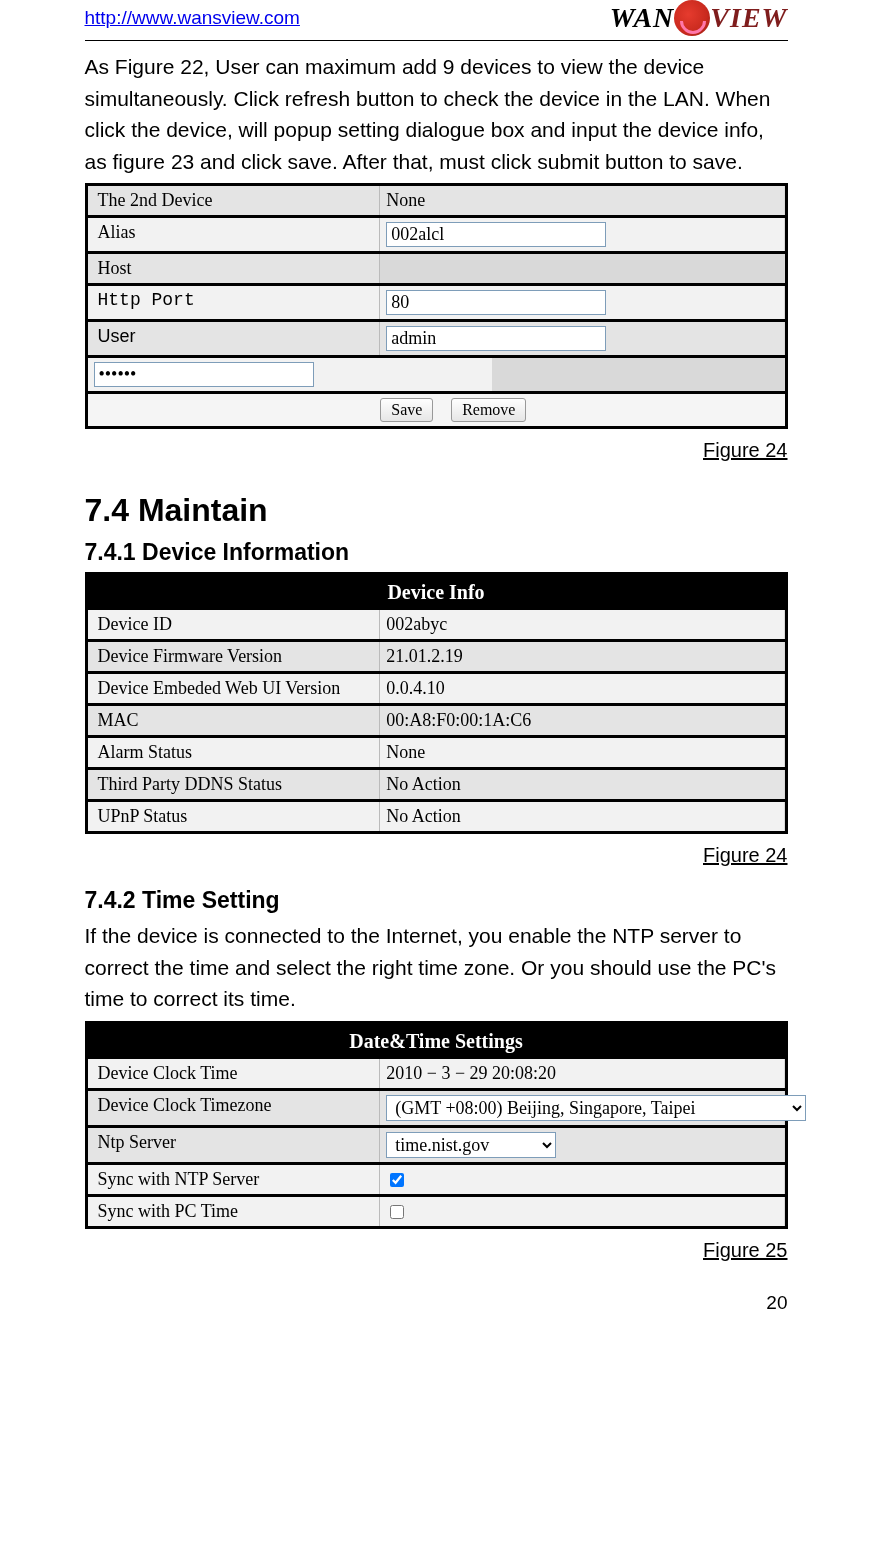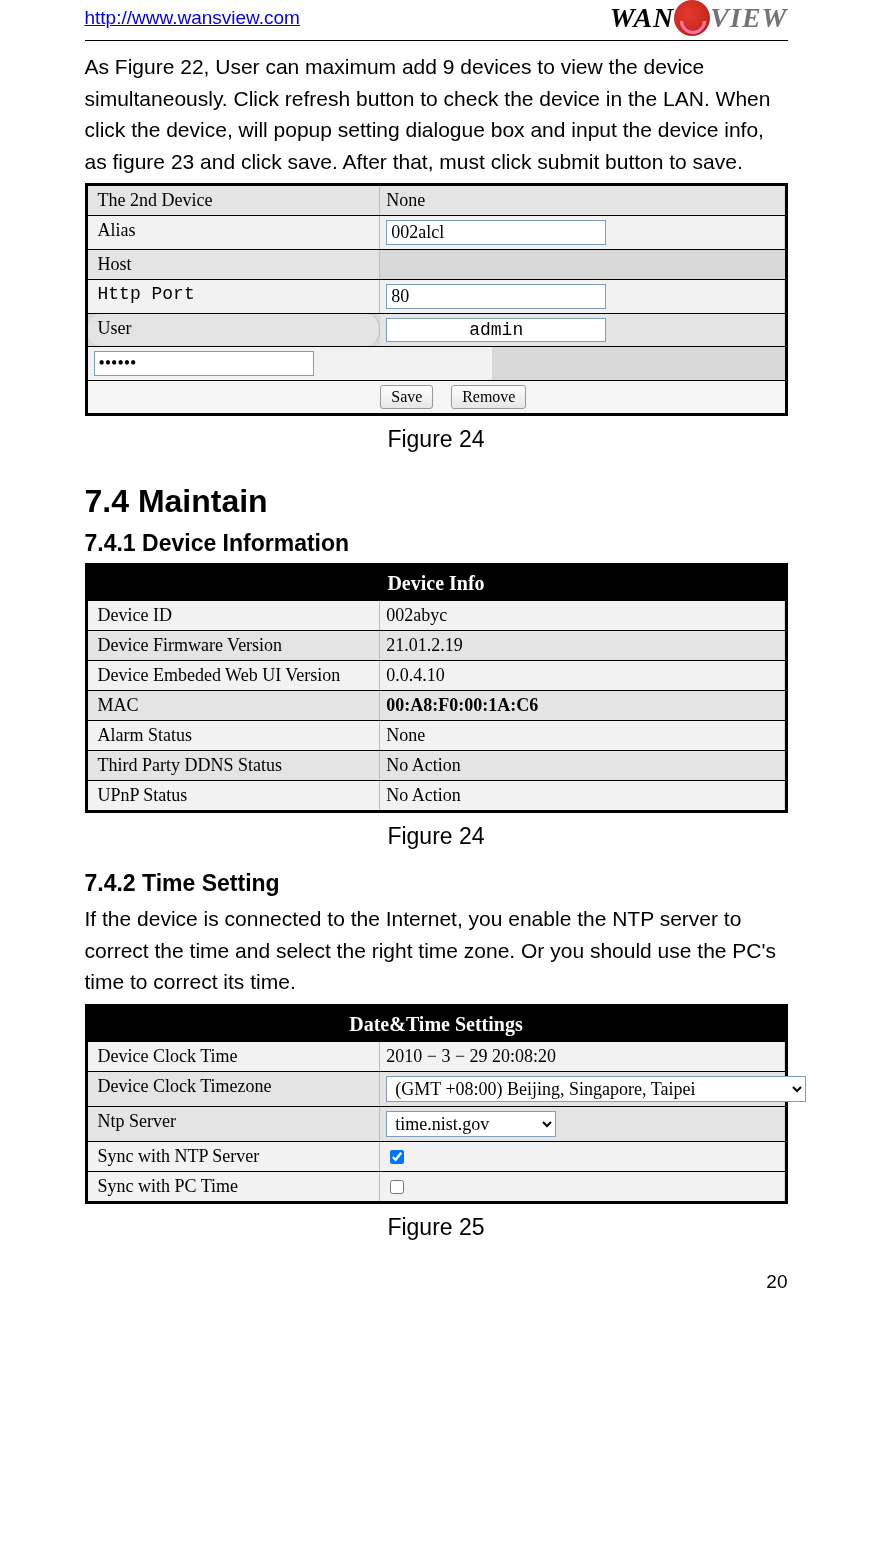--- a/index.html
+++ b/index.html
@@ -30,21 +30,21 @@
     }
     .logo {
       display: flex;
       align-items: center;
       font-size: 28px;
       font-style: italic;
       font-weight: bold;
       letter-spacing: 1px;
     }
     .logo .wan { color: #000; font-family: serif; }
-    .logo .view { color: #737373; font-family: serif; }
+    .logo .view { color: #7f1d1d; font-family: serif; }
     .logo .swirl {
       width: 36px;
       height: 36px;
       display: inline-block;
       position: relative;
     }
     .logo .swirl::before {
       content: '';
       position: absolute;
       width: 36px;
@@ -64,42 +64,43 @@
       border-left-color: transparent;
       border-radius: 50%;
       transform: rotate(45deg);
     }
     .body-text {
       font-size: 21px;
       line-height: 1.5;
       margin: 0 0 6px 0;
     }
     .figure-caption {
-      text-align: center;
-      font-size: 23px;
+      text-align: right;
+      font-size: 20px;
       margin: 10px 0 20px 0;
+      text-decoration: underline;
     }
     .section-heading {
       font-size: 32px;
       font-weight: bold;
       margin: 30px 0 8px 0;
     }
     .subsection-heading {
       font-size: 23px;
       font-weight: bold;
       margin: 10px 0 6px 0;
     }
     .panel {
       border: 3px solid #000;
       background: #d9d9d9;
       margin-bottom: 6px;
     }
     .panel-row {
       display: flex;
-      border-bottom: 1px solid #000000;
+      border-bottom: 3px solid #000000;
     }
     .panel-row:last-child {
       border-bottom: none;
     }
     .panel-cell-label {
       width: 42%;
       padding: 4px 10px;
       background: #e9e9e9;
       font-size: 18px;
       border-right: 1px solid #bbb;
@@ -187,23 +188,23 @@
     <div class="panel-row">
       <div class="panel-cell-label alt-row-1" style="font-family:serif;">Host</div>
     </div>
     <div class="panel-row">
       <div class="panel-cell-label alt-row-0" style="font-family:Liberation Mono, monospace;">Http Port</div>
       <div class="panel-cell-value alt-row-0">
         <input type="text" style="width: 220px; font-family: serif;" value="80">
       </div>
     </div>
     <div class="panel-row">
-      <div class="panel-cell-label alt-row-1" style="font-family:Liberation Serif, serif;border-radius:14px;">User</div>
+      <div class="panel-cell-label alt-row-1" style="font-family:Liberation Sans, sans-serif;">User</div>
       <div class="panel-cell-value alt-row-1">
-        <input type="text" style="width: 220px; font-family: Liberation Mono, monospace; text-align: center;" value="admin">
+        <input type="text" style="width: 220px; font-family: Liberation Serif, serif;" value="admin">
       </div>
     </div>
     <div class="panel-row">
       <div class="panel-cell-value alt-row-0">
         <input type="password" style="width: 220px; font-family: serif;" value="••••••">
       </div>
     </div>
     <div class="btn-row">
       <button class="btn">Save</button>
       &nbsp;&nbsp;
@@ -224,21 +225,21 @@
     <div class="panel-row">
       <div class="panel-cell-label alt-row-1" style="font-family:serif;">Device Firmware Version</div>
       <div class="panel-cell-value alt-row-1" style="font-family:serif;">21.01.2.19</div>
     </div>
     <div class="panel-row">
       <div class="panel-cell-label alt-row-0" style="font-family:serif;">Device Embeded Web UI Version</div>
       <div class="panel-cell-value alt-row-0" style="font-family:serif;">0.0.4.10</div>
     </div>
     <div class="panel-row">
       <div class="panel-cell-label alt-row-1" style="font-family:serif;">MAC</div>
-      <div class="panel-cell-value alt-row-1" style="font-family:serif;font-weight:bold;">00:A8:F0:00:1A:C6</div>
+      <div class="panel-cell-value alt-row-1" style="font-family:serif;">00:A8:F0:00:1A:C6</div>
     </div>
     <div class="panel-row">
       <div class="panel-cell-label alt-row-0" style="font-family:serif;">Alarm Status</div>
       <div class="panel-cell-value alt-row-0" style="font-family:serif;">None</div>
     </div>
     <div class="panel-row">
       <div class="panel-cell-label alt-row-1" style="font-family:serif;">Third Party DDNS Status</div>
       <div class="panel-cell-value alt-row-1" style="font-family:serif;">No Action</div>
     </div>
     <div class="panel-row">

